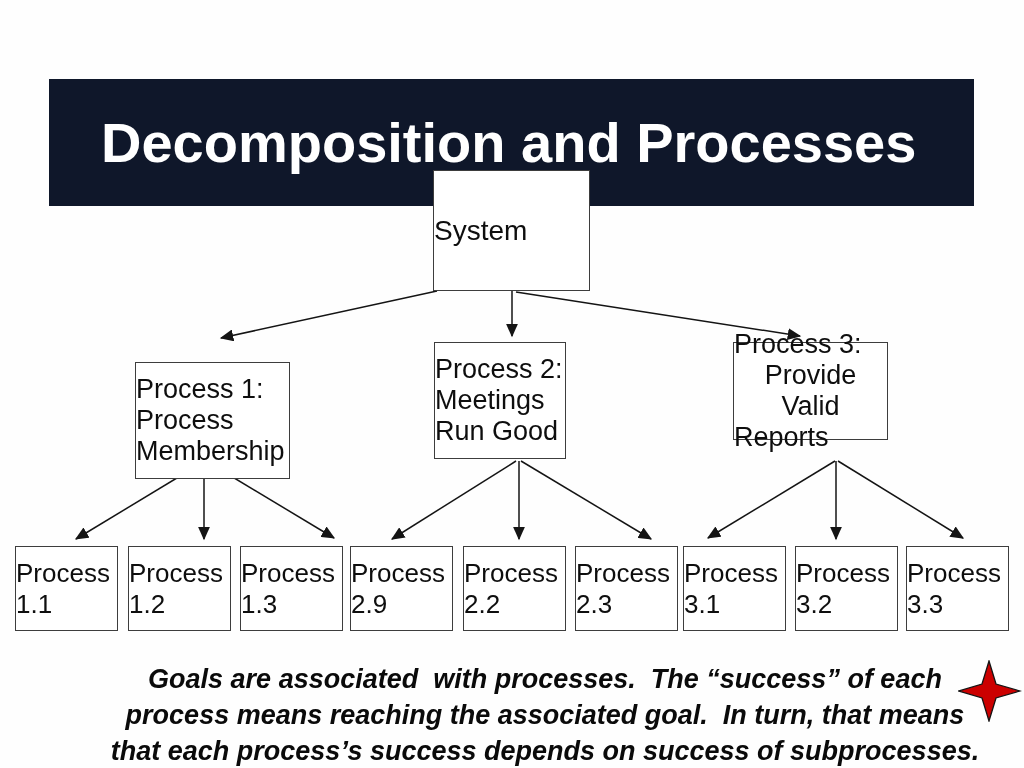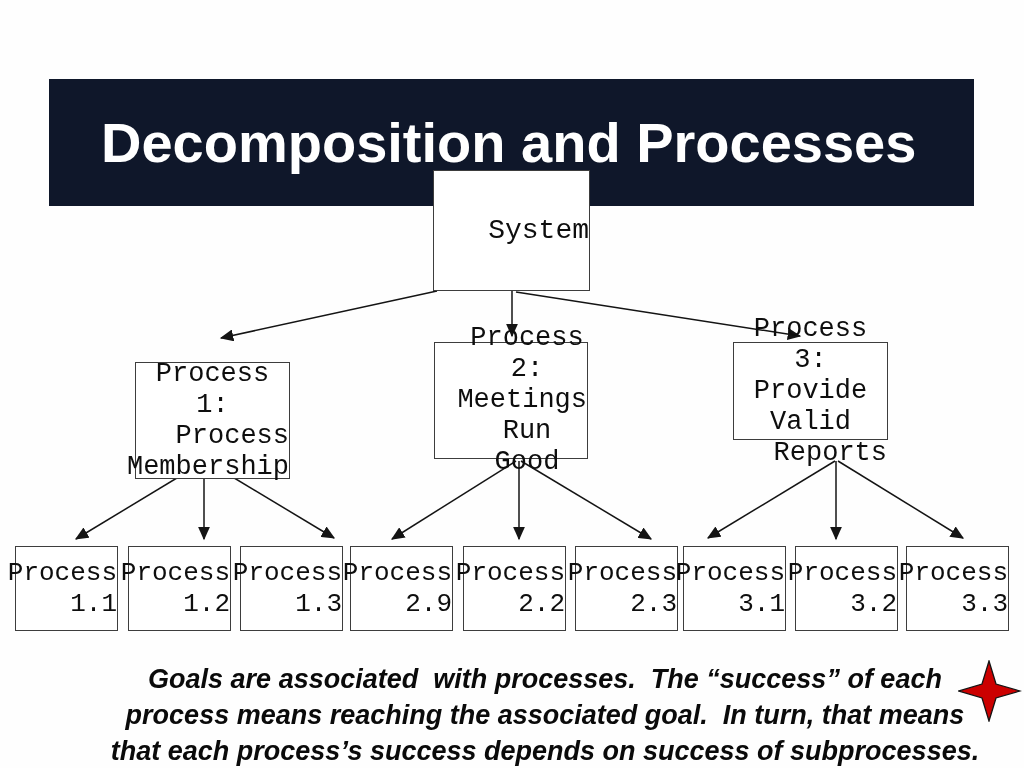--- a/index.html
+++ b/index.html
@@ -13,23 +13,22 @@
     background:#0f172a; display:flex; align-items:center;margin-top:48px;
   }
   .banner h1 {
     margin:0; padding-left:52px; color:#ffffff;
     font-size:56px; font-weight:bold; white-space:nowrap;
   }
   .arrows { position:absolute; left:0; top:0; width:1024px; height:768px; }
   .node {
     position:absolute; box-sizing:border-box; background:#ffffff;
     border:1.5px solid #3d3d3d;
-    display:flex; flex-direction:column; align-items:flex-end; justify-content:center;
+    display:flex; flex-direction:column; align-items:flex-start; justify-content:center;
     text-align:center;
-    font-family:Liberation Mono, monospace;
   }
   .node .ln { display:block; }
   .node.root  { font-size:28px; line-height:32px; }
   .node.mid   { font-size:27px; line-height:31px; }
   .node.leaf  { font-size:26px; line-height:31px; }
   .footer {
     position:absolute; left:60px; top:661px; width:970px;
     text-align:center; font-weight:bold; font-style:italic;
     font-size:27px; line-height:36px; color:#0a0a0a;
   }
@@ -72,21 +71,21 @@
 
   <div class="node root" style="left:433px;top:170px;width:157px;height:121px;">
     <span class="ln">System</span>
   </div>
 
   <div class="node mid" style="left:135px;top:362px;width:155px;height:117px;">
     <span class="ln">Process 1:</span>
     <span class="ln">Process</span>
     <span class="ln">Membership</span>
   </div>
-  <div class="node mid" style="left:434px;top:342px;width:154px;height:117px;padding-left:32px;">
+  <div class="node mid" style="left:434px;top:342px;width:132px;height:117px;">
     <span class="ln">Process 2:</span>
     <span class="ln">Meetings</span>
     <span class="ln">Run Good</span>
   </div>
   <div class="node mid" style="left:733px;top:342px;width:155px;height:98px;">
     <span class="ln">Process 3:</span>
     <span class="ln">Provide Valid</span>
     <span class="ln">Reports</span>
   </div>
 

